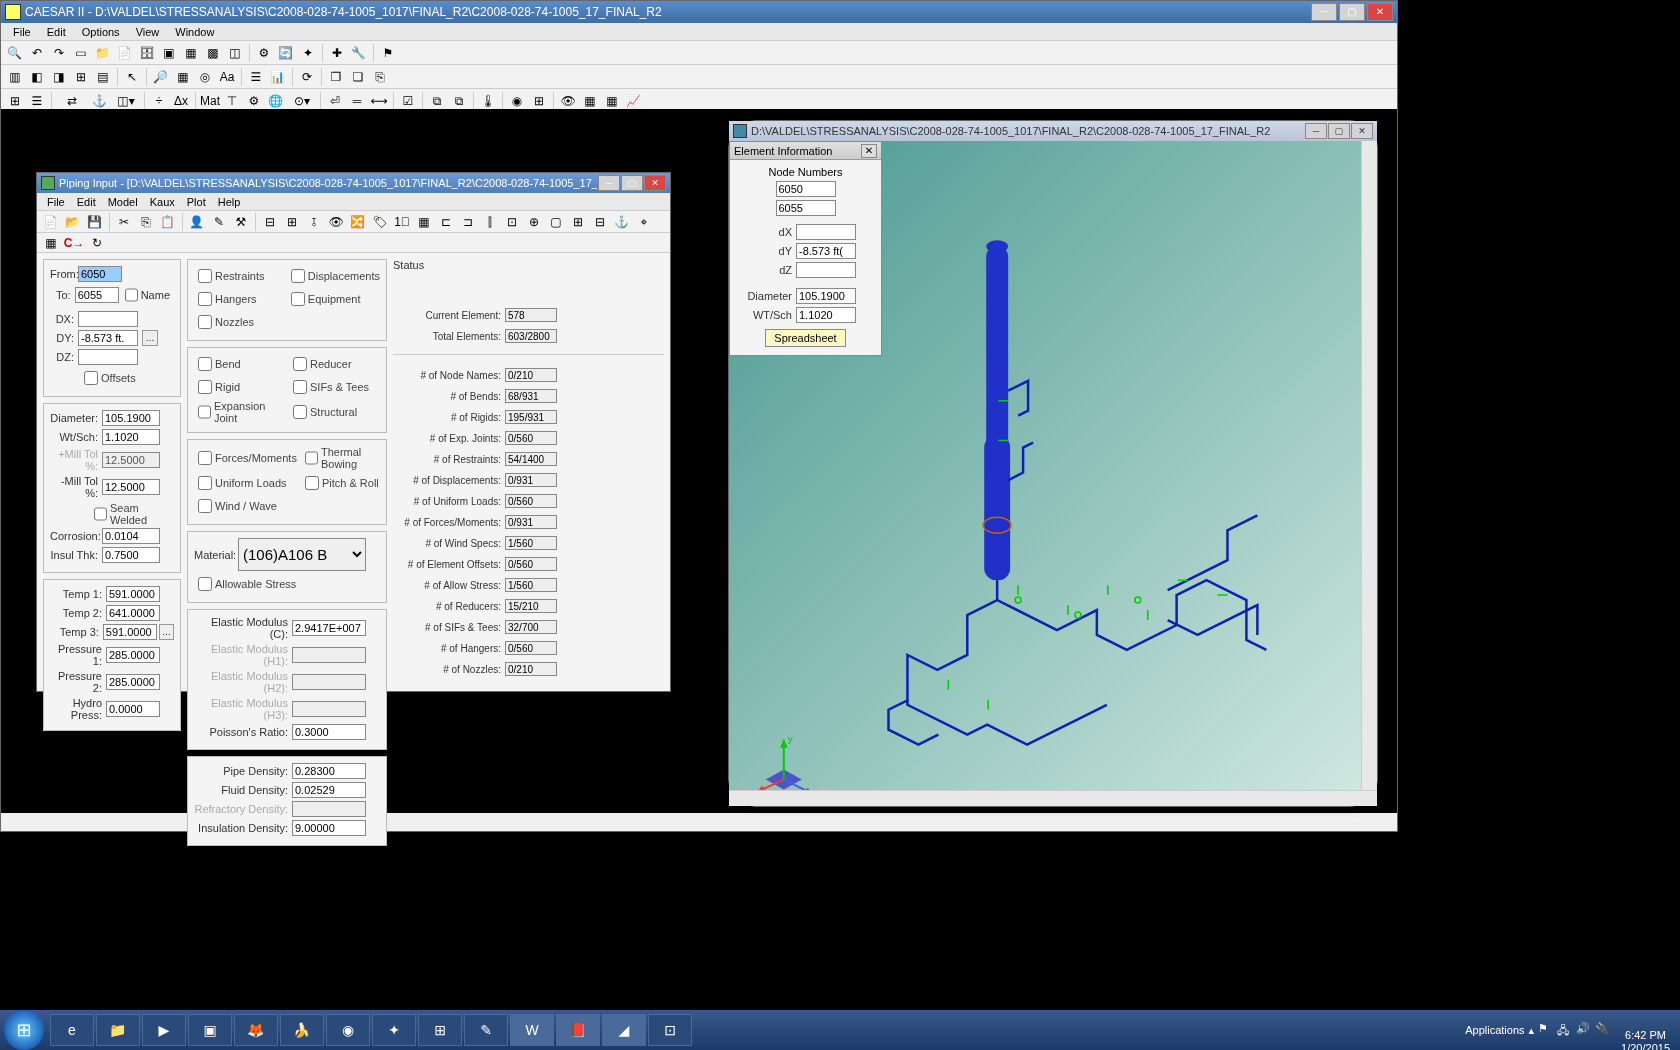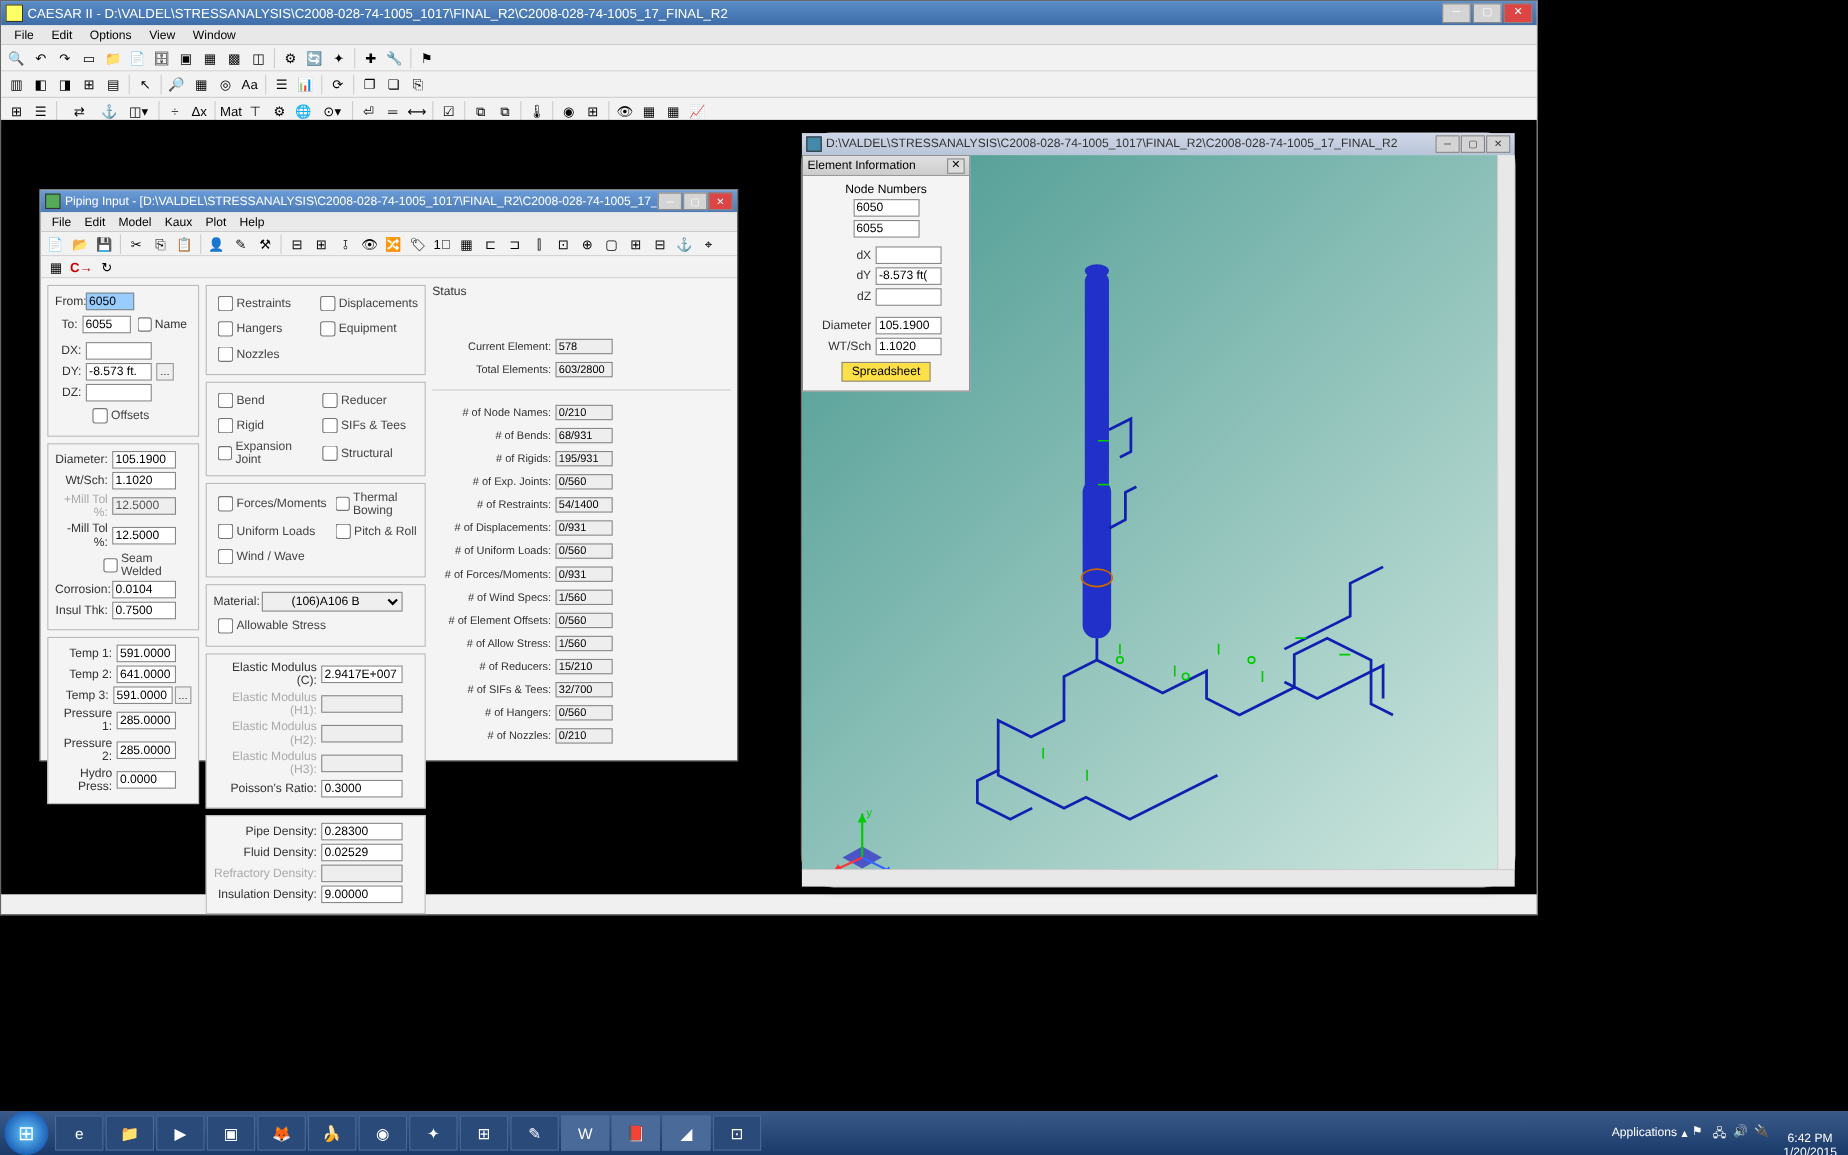--- a/index.html
+++ b/index.html
@@ -69,41 +69,41 @@
 .view3d-hscroll { position: absolute; bottom: 0; left: 0; right: 0; height: 16px; background: #e8e8e8; border-top: 1px solid #ccc; }
 
 
 .elem-info { position: absolute; top: 20px; left: 0; width: 153px; background: #f4f4f4; border: 1px solid #888; }
 .elem-info-title { height: 18px; background: linear-gradient(#e0e0e0, #ccc); display: flex; align-items: center; padding: 0 4px; font-size: 11px; border-bottom: 1px solid #999; }
 .elem-info-title .title { flex: 1; }
 .elem-info-title .close { width: 16px; height: 14px; background: #ddd; border: 1px solid #888; text-align: center; line-height: 12px; font-size: 10px; cursor: pointer; }
 .elem-info-body { padding: 6px 4px; }
 .elem-info .field-row label { width: 62px; }
 .elem-info .field-row input { width: 60px; }
-.elem-info .btn { display: block; margin: 6px auto 2px; padding: 2px 8px; border: 1px solid #888; background: #fde047; cursor: pointer; font-size: 11px; }
+.elem-info .btn { display: block; margin: 6px auto 2px; padding: 2px 8px; border: 1px solid #888; background: #fef9c3; cursor: pointer; font-size: 11px; }
 
 
 .model-svg { position: absolute; top: 0; left: 0; width: 100%; height: 100%; }
 
 
 .statusbar { position: absolute; bottom: 0; left: 0; right: 0; height: 18px; background: #eaeaea; border-top: 1px solid #ccc; display: flex; align-items: center; padding: 0 6px; font-size: 11px; }
 .statusbar .left { flex: 1; }
 .statusbar .cell { border-left: 1px solid #ccc; padding: 0 10px; }
 
 
 .taskbar { position: absolute; bottom: 0; left: 0; right: 0; height: 40px; background: linear-gradient(#3a5a8a, #1a3a6a); display: flex; align-items: center; padding: 0 4px; }
 .start-btn { width: 40px; height: 40px; background: radial-gradient(circle, #6cf, #039); border-radius: 50%; cursor: pointer; margin-right: 6px; display: flex; align-items: center; justify-content: center; color: #fff; font-size: 18px; }
 .task-btn { width: 44px; height: 32px; margin-right: 2px; background: #2a4a7a; border: 1px solid #4a6a9a; cursor: pointer; display: flex; align-items: center; justify-content: center; color: #fff; font-size: 14px; }
 .task-btn.active { background: #4a6a9a; }
 .tray { margin-left: auto; display: flex; align-items: center; color: #fff; font-size: 11px; gap: 4px; }
 .tray .clock { text-align: center; padding: 0 6px; font-size: 11px; line-height: 13px; margin-top: 24px; }
 .tray-icons { display: flex; gap: 3px; align-items: center; }
 .tray-icon { width: 16px; height: 16px; display: inline-block; }
 
-select { height: 18px; border: 1px solid #888; font-size: 11px; text-align: center; }
+select { height: 33px; border: 1px solid #888; font-size: 15px; }
 </style>
 </head>
 <body>
 
 <div class="app-window">
   <div class="titlebar">
     <span class="icon"></span>
     <span class="title">CAESAR II - D:\VALDEL\STRESSANALYSIS\C2008-028-74-1005_1017\FINAL_R2\C2008-028-74-1005_17_FINAL_R2</span>
     <div class="wnd-btns">
       <div class="wnd-btn">─</div>

